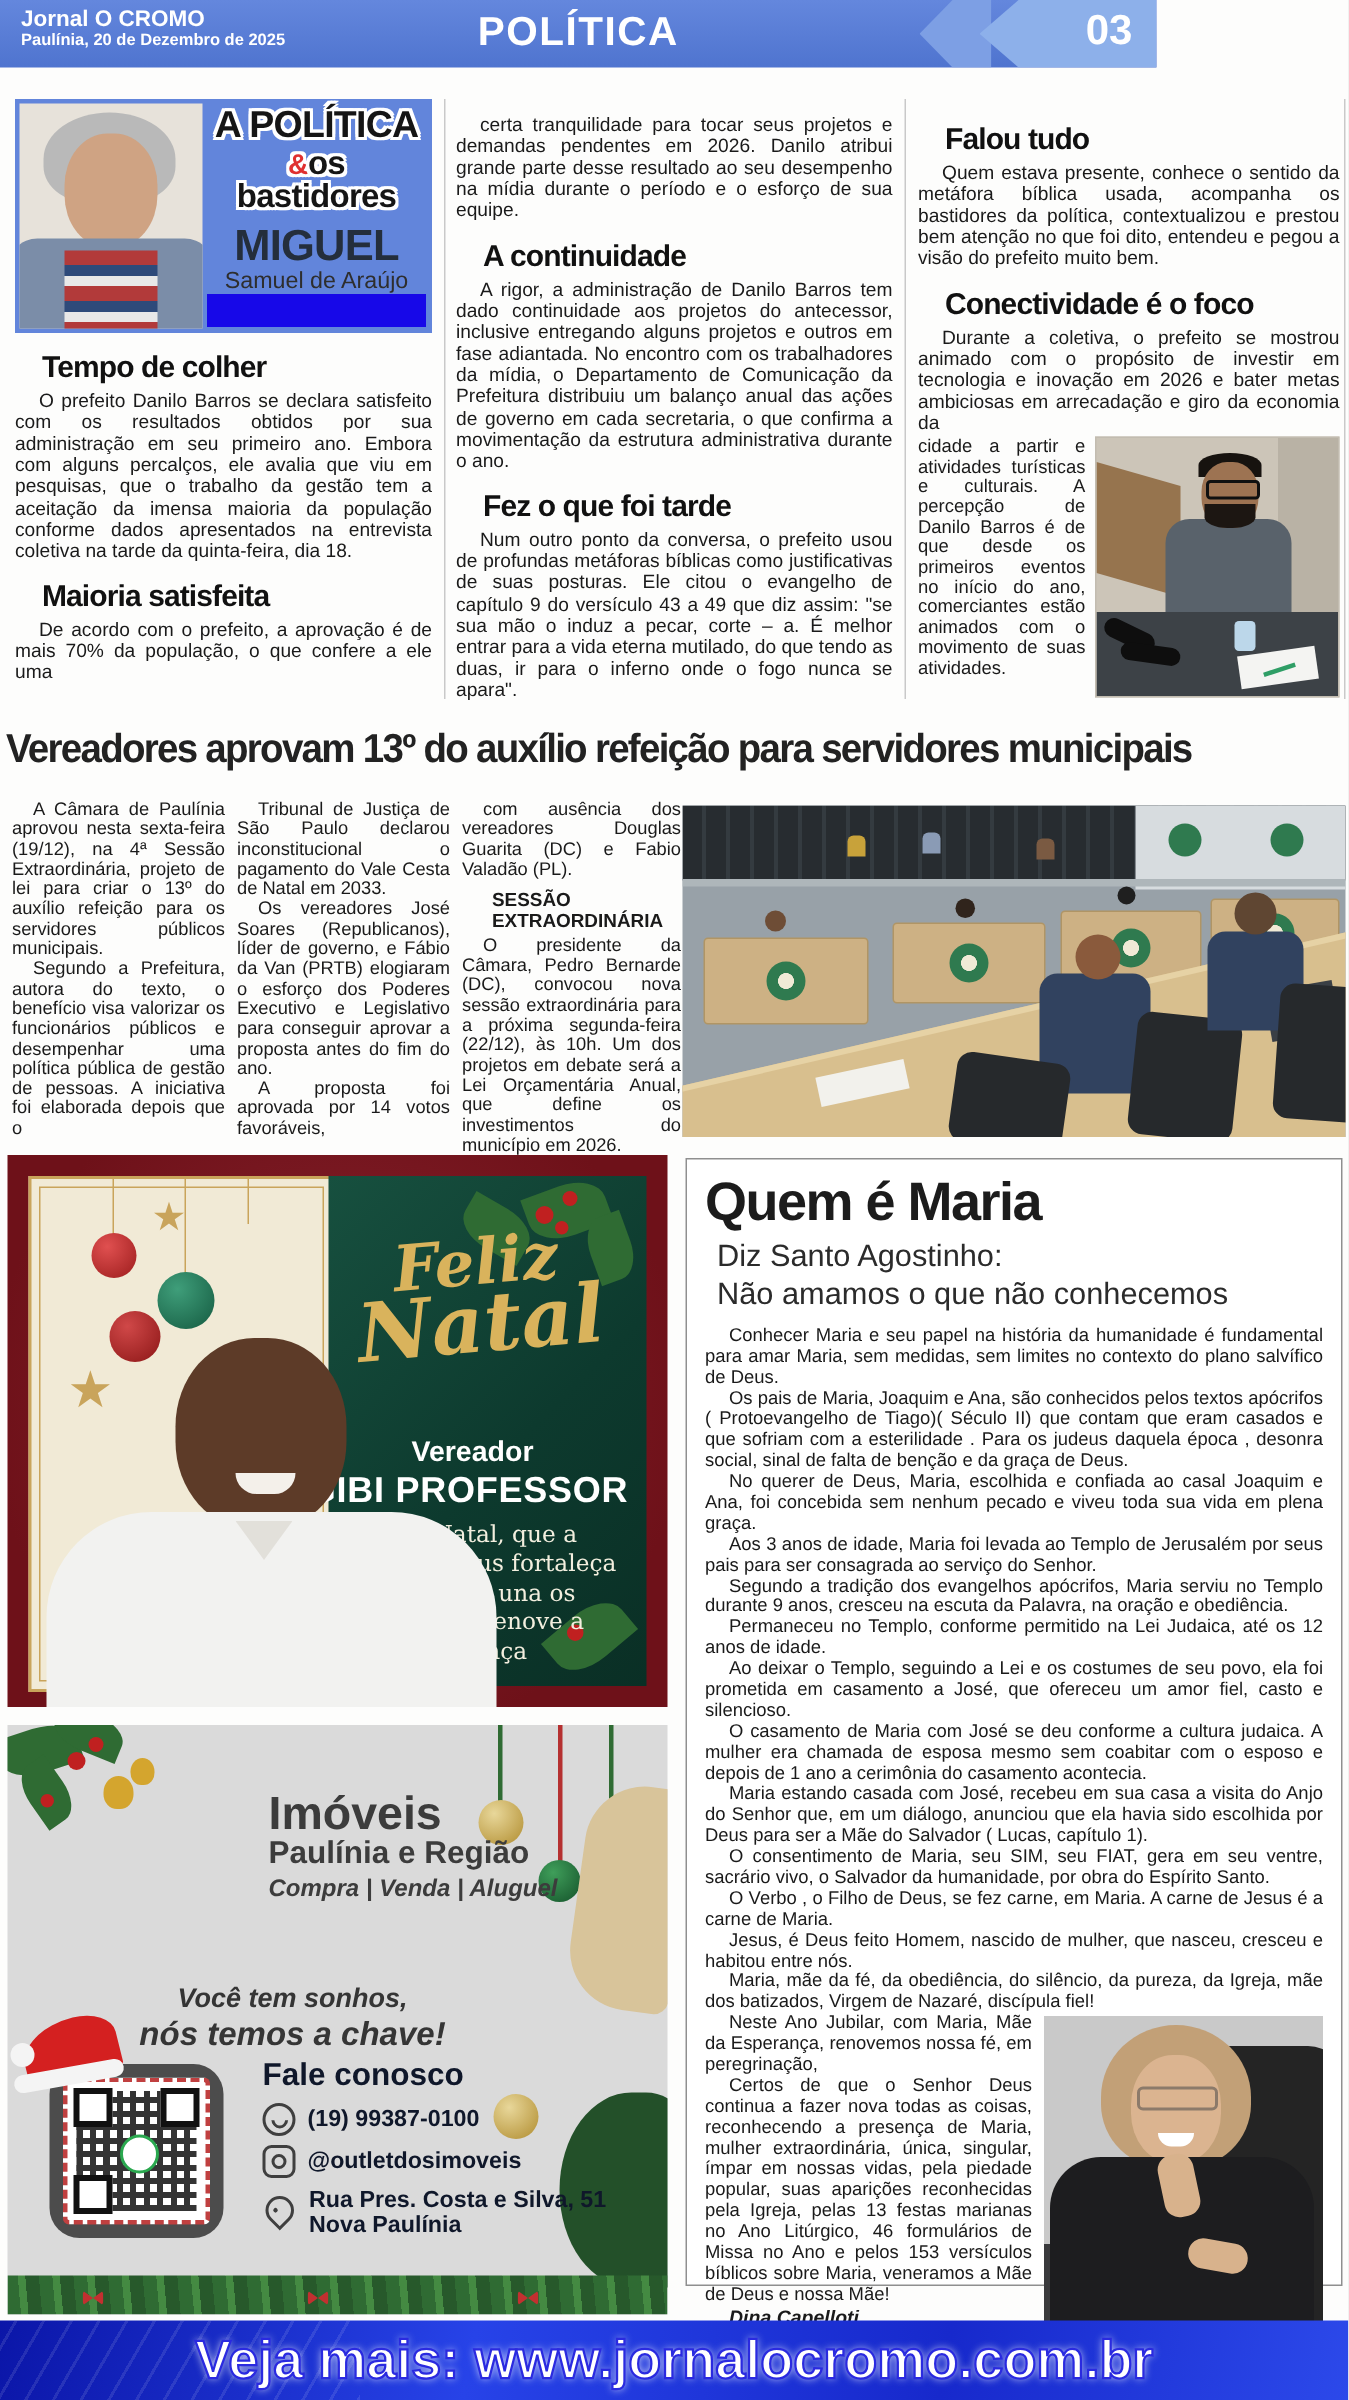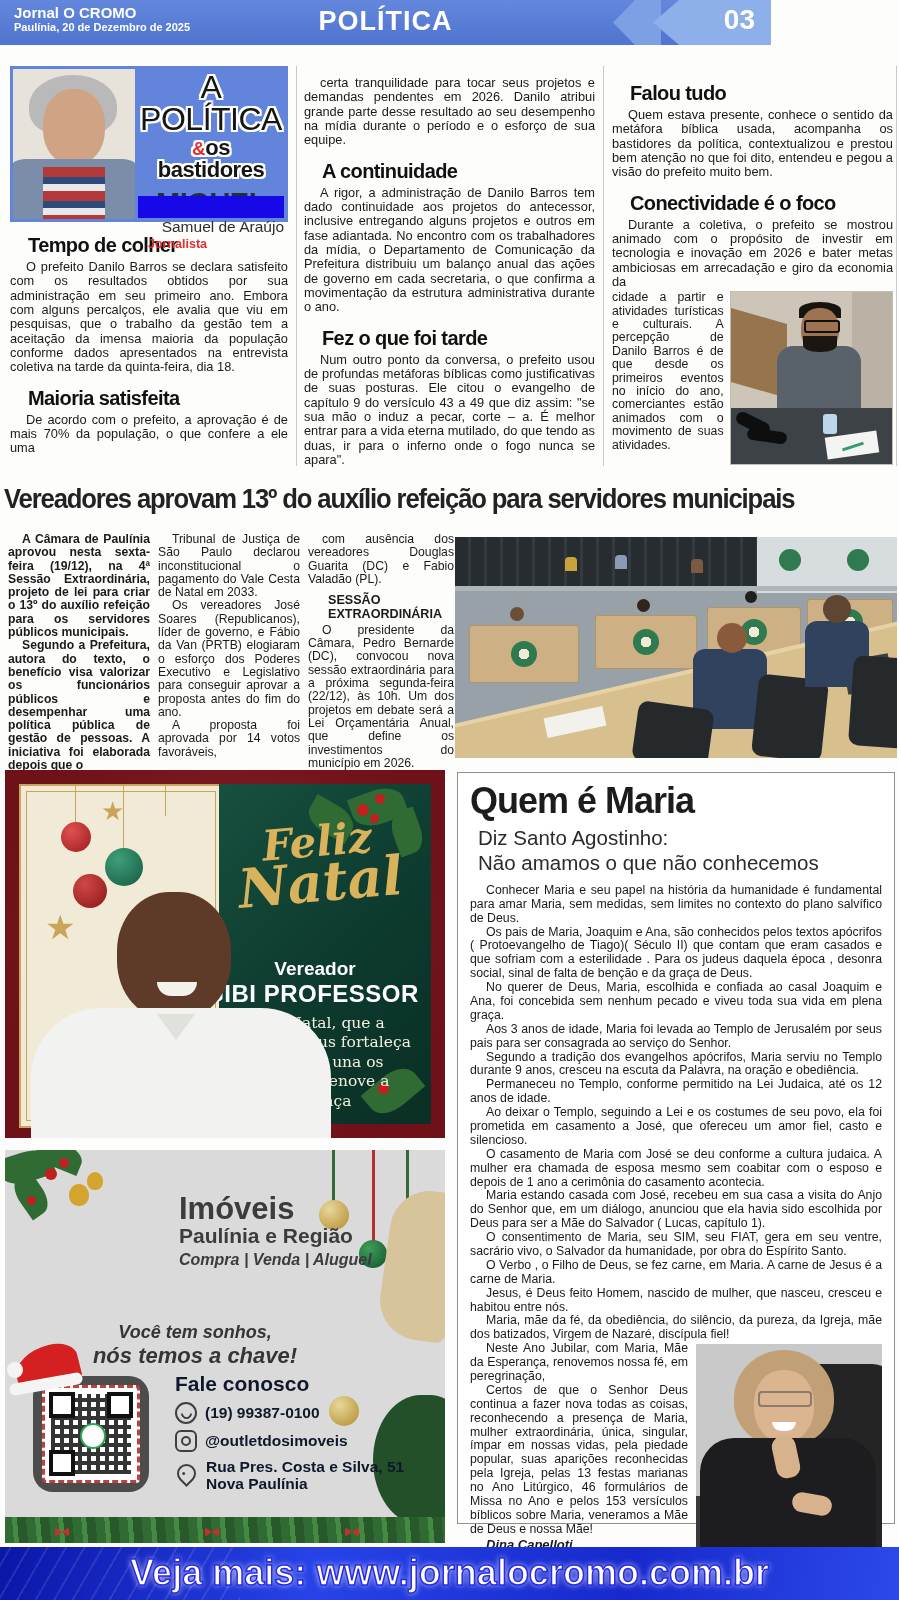--- a/index.html
+++ b/index.html
@@ -28,25 +28,25 @@
   
   .profile-box{position:relative;height:156px;background:#6285db;}
   .profile-photo{position:absolute;left:3px;top:3px;width:122px;height:150px;background:#e7e2da;overflow:hidden;}
   .mp-hair{position:absolute;left:16px;top:6px;width:88px;height:62px;background:#b9b9b9;border-radius:50% 50% 42% 42%;}
   .mp-face{position:absolute;left:30px;top:20px;width:62px;height:76px;background:#cfa383;border-radius:46%;}
   .mp-jacket{position:absolute;left:-8px;top:90px;width:138px;height:62px;background:#7b8da8;border-radius:20px 20px 0 0;}
   .mp-shirt{position:absolute;left:30px;top:98px;width:62px;height:54px;
        background:repeating-linear-gradient(180deg,#b23a3a 0 10px,#2e4a7a 10px 17px,#e8e8e8 17px 24px);}
   .profile-text{position:absolute;left:128px;top:5px;right:4px;text-align:center;}
   .outl{text-shadow:-2px -2px 0 #fff,2px -2px 0 #fff,-2px 2px 0 #fff,2px 2px 0 #fff,0 2px 0 #fff,0 -2px 0 #fff,2px 0 0 #fff,-2px 0 0 #fff;}
-  .pt-1{font-size:32px;font-weight:400;color:#151515;letter-spacing:-0.5px;line-height:1;}
+  .pt-1{font-size:25px;font-weight:700;color:#151515;letter-spacing:-0.5px;line-height:1;}
   .pt-2{font-size:22px;font-weight:800;color:#151515;letter-spacing:-0.5px;line-height:1;margin-top:2px;}
   .pt-amp{color:#e03030;font-weight:900;font-size:19px;}
   .pt-name{font-size:29px;font-weight:900;color:#242e3c;margin-top:8px;line-height:1;letter-spacing:-0.5px;}
-  .pt-sub{font-size:15.5px;color:#2e2e2e;line-height:1.1;text-align:right;}
+  .pt-sub{font-size:15.5px;color:#2e2e2e;line-height:1.1;}
   .pt-role{font-size:12.5px;color:#e03030;font-weight:700;text-align:left;padding-left:10px;margin-top:2px;}
   .pt-strip{position:absolute;left:128px;right:4px;bottom:4px;height:22px;background:#1708e8;}
   
   .danilo-row{display:flex;gap:6px;margin-top:2px;}
   .danilo-txt{width:112px;font-size:12.3px;line-height:1.09;text-align:justify;}
   .danilo-photo{position:relative;width:162px;height:172px;background:#ccc5b8;overflow:hidden;border:1px solid #c2bcb0;}
   .dp-cab{position:absolute;left:0;top:24px;width:56px;height:74px;background:#96744e;transform:skewY(16deg);}
   .dp-wall2{position:absolute;right:0;top:0;width:40px;height:100%;background:#b9b2a5;}
   .dp-desk{position:absolute;left:0;bottom:0;width:100%;height:56px;background:#3d4247;}
   .dp-torso{position:absolute;left:46px;top:54px;width:84px;height:70px;background:#59626b;border-radius:16px 16px 0 0;}
@@ -59,21 +59,21 @@
   .dp-mic2{left:16px;bottom:22px;width:40px;height:12px;transform:rotate(8deg);}
   .dp-paper{position:absolute;right:14px;bottom:8px;width:52px;height:22px;background:#f4f4f2;transform:rotate(-8deg);}
   .dp-cup{position:absolute;left:92px;bottom:30px;width:14px;height:20px;background:#bcd7ea;border-radius:3px;}
   .dp-pen{position:absolute;right:28px;bottom:16px;width:22px;height:3px;background:#2f9e66;transform:rotate(-18deg);}
   
   .headline{position:absolute;left:4px;top:484px;width:895px;white-space:nowrap;}
   .headline span{display:inline-block;transform:scaleX(0.95);transform-origin:0 50%;
        font-size:27px;font-weight:800;letter-spacing:-1.2px;color:#222;}
   .cc{position:absolute;top:533px;font-size:12.2px;line-height:1.09;text-align:justify;}
   .cc p{margin:0;text-indent:14px;}
-  .ccA{left:8px;width:142px;font-weight:bold;}
+  .ccA{left:8px;width:142px;}
   .ccB{left:158px;width:142px;}
   .ccC{left:308px;width:146px;}
   .cc-sub{font-weight:800;margin:8px 0 2px 20px;line-height:1.1;font-size:12.6px;}
   .photo-council{position:absolute;left:455px;top:537px;width:442px;height:221px;background:#98a1a8;overflow:hidden;}
   .pc-top{position:absolute;top:0;left:0;right:0;height:50px;
        background:repeating-linear-gradient(90deg,#272c30 0 13px,#343b40 13px 16px);}
   .pc-wall{position:absolute;top:0;right:0;width:140px;height:56px;background:#d7dcdf;}
   .pc-crest1,.pc-crest2{position:absolute;top:12px;width:22px;height:22px;border-radius:50%;background:#2f7a4f;}
   .pc-crest1{right:96px;}.pc-crest2{right:28px;}
   .pc-rail{position:absolute;top:49px;left:0;right:0;height:5px;background:#aeb6ba;}

